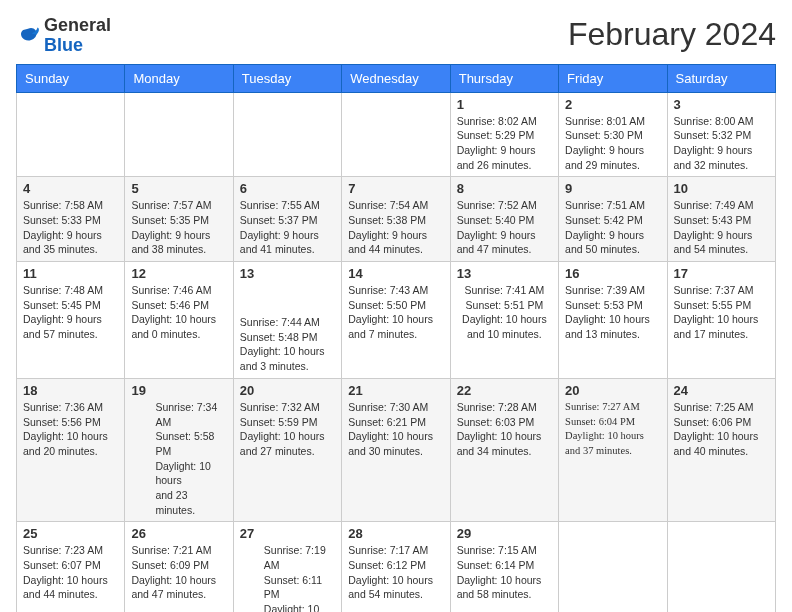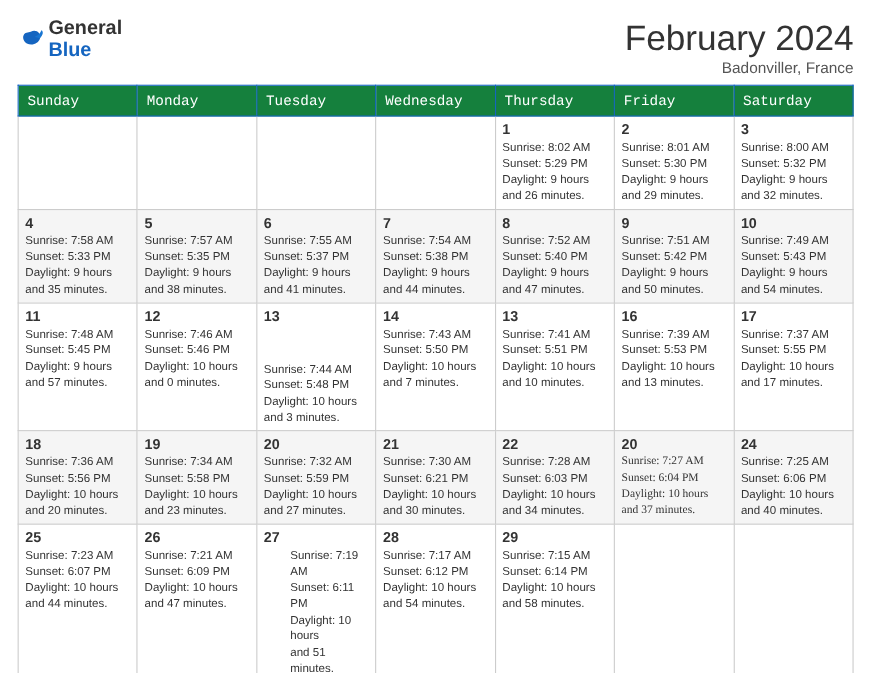--- a/index.html
+++ b/index.html
@@ -26,21 +26,20 @@
       font-weight: bold;
       line-height: 1.1;
     }
     .logo-general { color: #333; text-align: center; }
     .logo-blue { color: #1565c0; }
     .logo-bird {
       width: 24px;
       height: 24px;
     }
     .title-section {
-      text-align: right;
       margin-left: 40px;
     }
     .month-title {
       font-size: 32px;
       font-weight: normal;
       color: #333;
     }
     .location {
       font-size: 14px;
       color: #555;
@@ -81,41 +80,39 @@
     .empty-cell {
       background: #f9f9f9;
     }
     tr:nth-child(even) td {
       background: #f5f5f5;
     }
     tr:nth-child(odd) td {
       background: #fff;
     }
     .calendar thead tr th {
-      background: #15803d;
-      font-family: Liberation Mono, monospace;
+      background: #3b82f6;
     }
   </style>
 </head>
 <body>
 
 <div class="header">
   <div class="logo">
     <svg class="logo-bird" viewBox="0 0 40 40">
       <path d="M20 8 C28 4, 36 10, 34 18 C32 26, 22 30, 14 26 C8 22, 6 14, 12 10 Z" fill="#1565c0"></path>
       <path d="M34 18 C38 14, 40 8, 36 6 C34 12, 30 14, 26 16 Z" fill="#1976d2"></path>
     </svg>
     <div class="logo-text">
       <span class="logo-general">General</span><br>
       <span class="logo-blue">Blue</span>
     </div>
   </div>
   <div class="title-section">
     <div class="month-title">February 2024</div>
-    <div class="location">Badonviller, France</div>
   </div>
 </div>
 
 <table class="calendar">
   <thead>
     <tr>
     <th>Sunday</th>
         <th>Monday</th>
         <th>Tuesday</th>
         <th>Wednesday</th>
@@ -227,21 +224,21 @@
         </td>
         <td>
           <div class="day-num">14</div>
           <div class="day-info" style="white-space: pre-line;">Sunrise: 7:43 AM
 Sunset: 5:50 PM
 Daylight: 10 hours
 and 7 minutes.</div>
         </td>
         <td>
           <div class="day-num">13</div>
-          <div class="day-info" style="white-space: pre-line;">Sunrise: 7:41 AM
+          <div class="day-info" style="white-space: pre-line; text-align: center;">Sunrise: 7:41 AM
 Sunset: 5:51 PM
 Daylight: 10 hours
 and 10 minutes.</div>
         </td>
         <td>
           <div class="day-num">16</div>
           <div class="day-info" style="white-space: pre-line;">Sunrise: 7:39 AM
 Sunset: 5:53 PM
 Daylight: 10 hours
 and 13 minutes.</div>
@@ -257,21 +254,21 @@
       <tr>
         <td>
           <div class="day-num">18</div>
           <div class="day-info" style="white-space: pre-line;">Sunrise: 7:36 AM
 Sunset: 5:56 PM
 Daylight: 10 hours
 and 20 minutes.</div>
         </td>
         <td>
           <div class="day-num">19</div>
-          <div class="day-info" style="white-space: pre-line;">Sunrise: 7:34 AM
+          <div class="day-info" style="white-space: pre-line; margin-left: 24px;">Sunrise: 7:34 AM
 Sunset: 5:58 PM
 Daylight: 10 hours
 and 23 minutes.</div>
         </td>
         <td>
           <div class="day-num">20</div>
           <div class="day-info" style="white-space: pre-line;">Sunrise: 7:32 AM
 Sunset: 5:59 PM
 Daylight: 10 hours
 and 27 minutes.</div>

